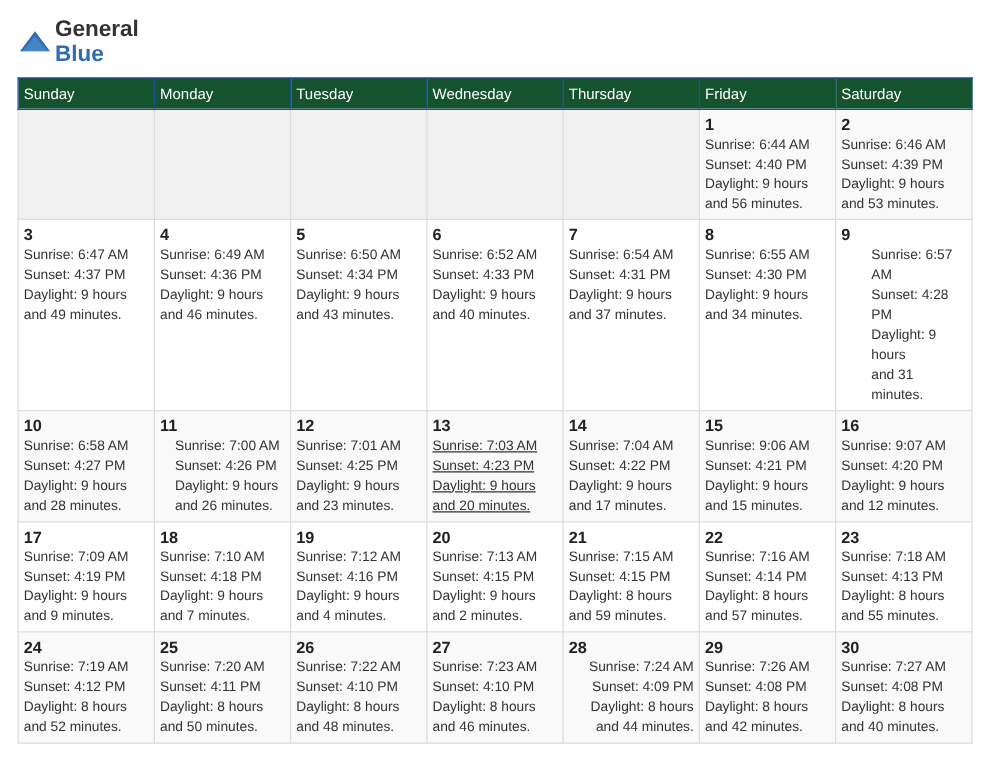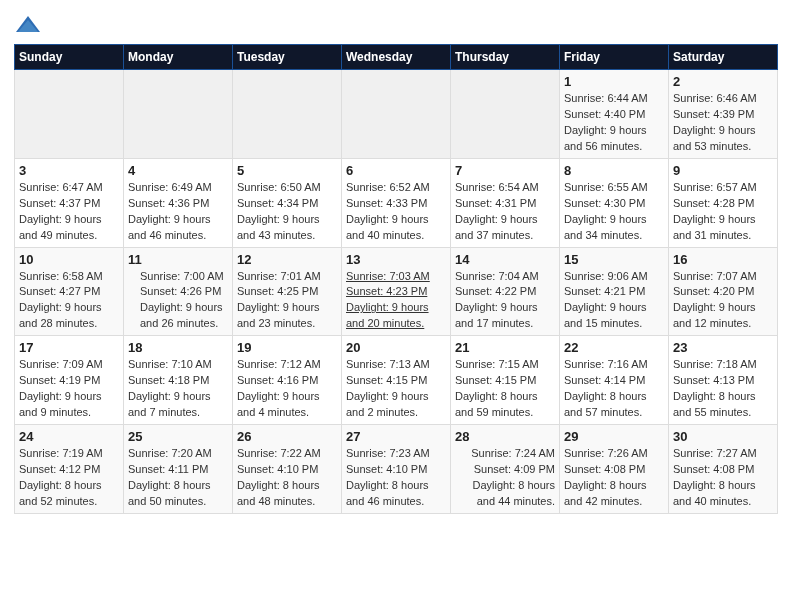--- a/index.html
+++ b/index.html
@@ -49,24 +49,24 @@
     .location {
       font-size: 14px;
       color: #555;
     }
     .calendar {
       width: 100%;
       border-collapse: collapse;
       table-layout: fixed;
     }
     .calendar thead th {
-      background: #0f172a;
+      background: #14532d;
       color: #fff;
       font-size: 12px;
-      font-weight: bold;
+      font-weight: normal;
       padding: 5px 4px;
       text-align: left;
       border: 1px solid #1a5096;
     }
     .calendar tbody tr {
       border-bottom: 1px solid #ccc;
     }
     .calendar tbody td {
       vertical-align: top;
       padding: 4px 4px 3px 4px;
@@ -101,20 +101,28 @@
 </head>
 <body>
 
 <div class="container">
   <div class="header-area">
     <div class="logo">
       <svg class="logo-icon" viewBox="0 0 28 22">
         <polygon points="14,2 26,18 2,18" fill="#2e6db4"></polygon>
         <polygon points="14,6 24,18 4,18" fill="#5a9fd4" opacity="0.5"></polygon>
       </svg>
+      <div>
+        <div class="logo-text">
+          <span>General</span>
+        </div>
+        <div class="logo-text logo-blue">
+          <span>Blue</span>
+        </div>
+      </div>
     </div>
     <div class="title-area">
       <div class="month-title"></div>
       <div class="location"></div>
     </div>
   </div>
 
   <table class="calendar">
     <thead>
       <tr>
@@ -187,21 +195,21 @@
           </td>
           <td>
             <span class="day-number">8</span>
             <div class="day-info" style="white-space: pre-line;">Sunrise: 6:55 AM
 Sunset: 4:30 PM
 Daylight: 9 hours
 and 34 minutes.</div>
           </td>
           <td>
             <span class="day-number">9</span>
-            <div class="day-info" style="white-space: pre-line;">Sunrise: 6:57 AM
+            <div class="day-info" style="white-space: pre-line; margin-left: 24px;">Sunrise: 6:57 AM
 Sunset: 4:28 PM
 Daylight: 9 hours
 and 31 minutes.</div>
           </td>
         </tr>
         <tr>
           <td>
             <span class="day-number">10</span>
             <div class="day-info" style="white-space: pre-line;">Sunrise: 6:58 AM
 Sunset: 4:27 PM
@@ -238,21 +246,21 @@
           </td>
           <td>
             <span class="day-number">15</span>
             <div class="day-info" style="white-space: pre-line;">Sunrise: 9:06 AM
 Sunset: 4:21 PM
 Daylight: 9 hours
 and 15 minutes.</div>
           </td>
           <td>
             <span class="day-number">16</span>
-            <div class="day-info" style="white-space: pre-line;">Sunrise: 7:07 AM
+            <div class="day-info" style="white-space: pre-line;">Sunrise: 9:07 AM
 Sunset: 4:20 PM
 Daylight: 9 hours
 and 12 minutes.</div>
           </td>
         </tr>
         <tr>
           <td>
             <span class="day-number">17</span>
             <div class="day-info" style="white-space: pre-line;">Sunrise: 7:09 AM
 Sunset: 4:19 PM

